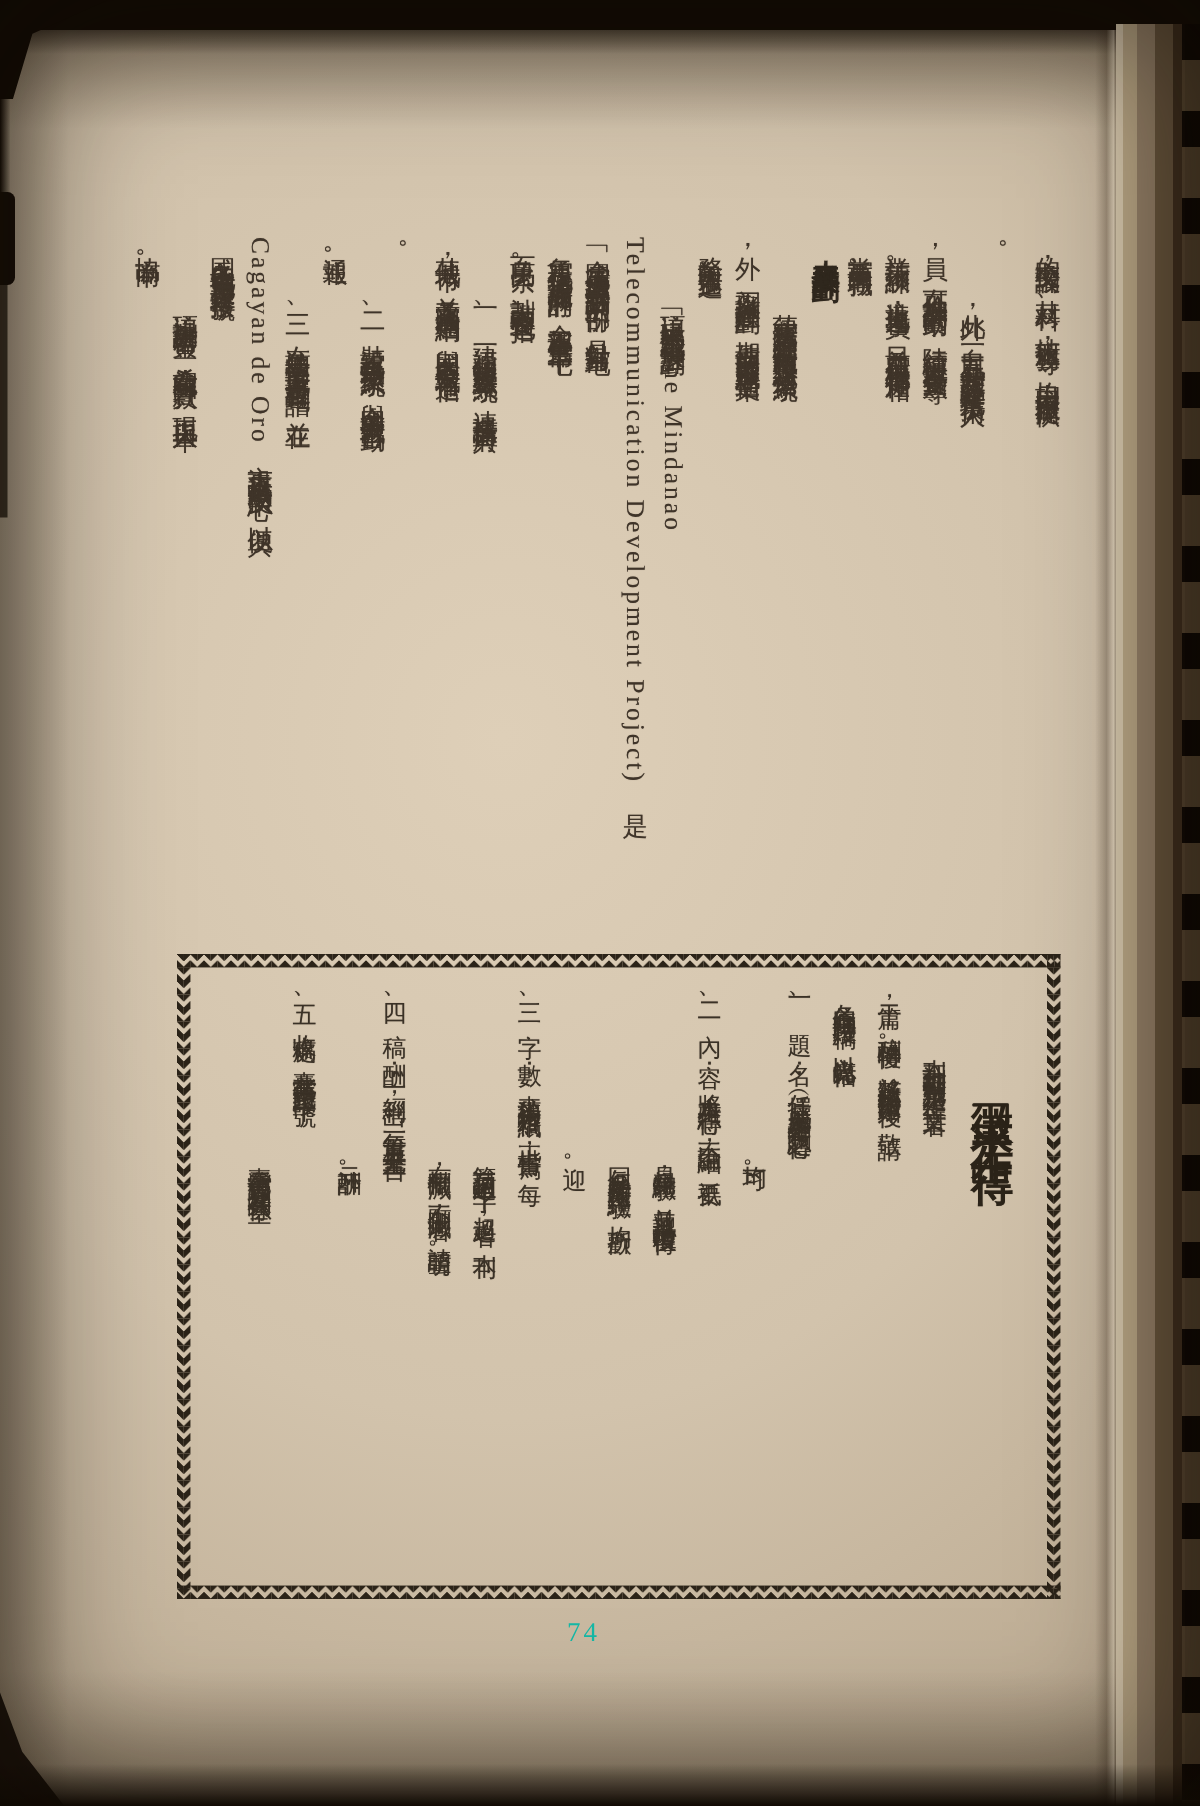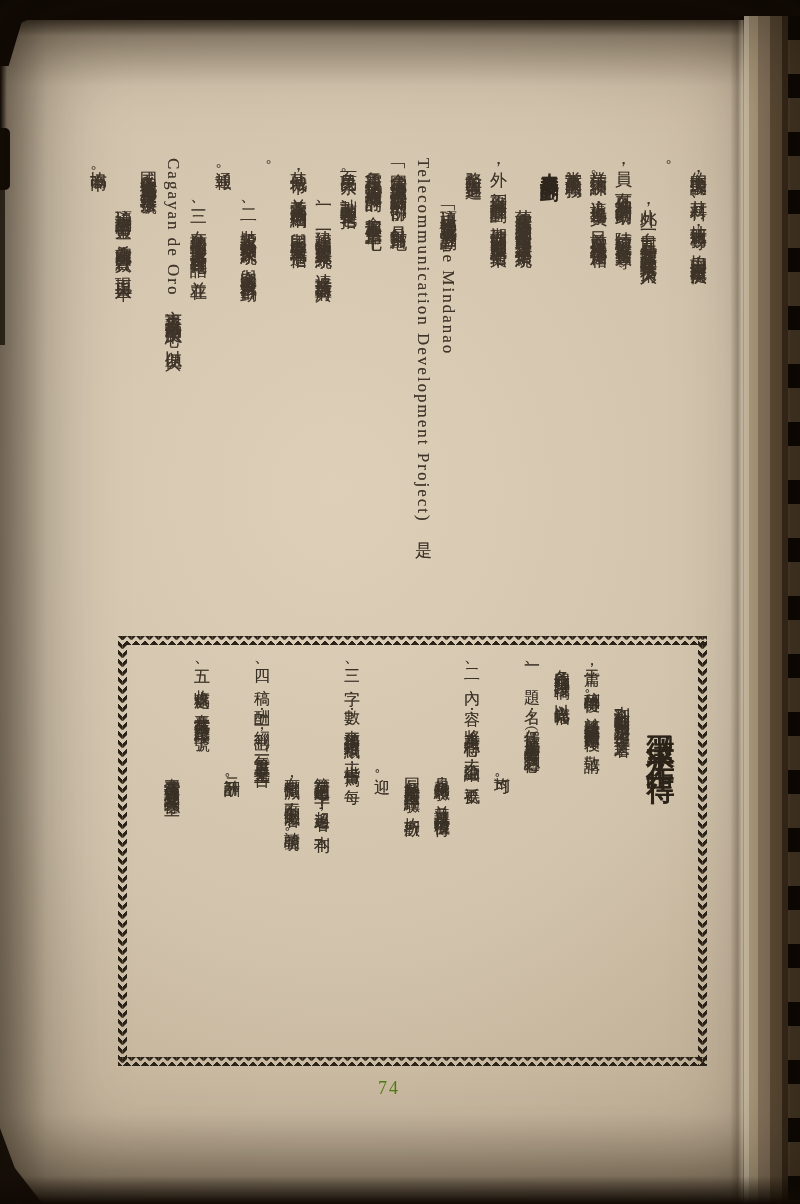--- a/index.html
+++ b/index.html
@@ -65,21 +65,21 @@
     writing-mode:vertical-rl;text-orientation:mixed;
     font-size:16px;letter-spacing:2px;line-height:30px;color:#3a3126;
     text-shadow:0 0 .5px rgba(58,49,38,.55);}
   .notice-content p{margin:0;}
   .notice-title{font-weight:bold;font-size:28px;letter-spacing:7px;line-height:46px;
     text-indent:56px;margin:0 6px 0 12px;color:#2b2318;}
   .n-i2{text-indent:36px;}
   .n-i6{text-indent:108px;}
 
   .page-num{position:absolute;left:378px;top:1078px;font-size:18px;
-    letter-spacing:2px;color:#4d7c0f;}
+    letter-spacing:2px;color:#14b8a6;}
 </style>
 </head>
 <body>
 
 <div id="scene">
   <div class="paper"></div>
 
   <div class="article">
     <p>的交換設備，其材料、技術服務等，均由日本廠商提供</p>
     <p>。</p>

